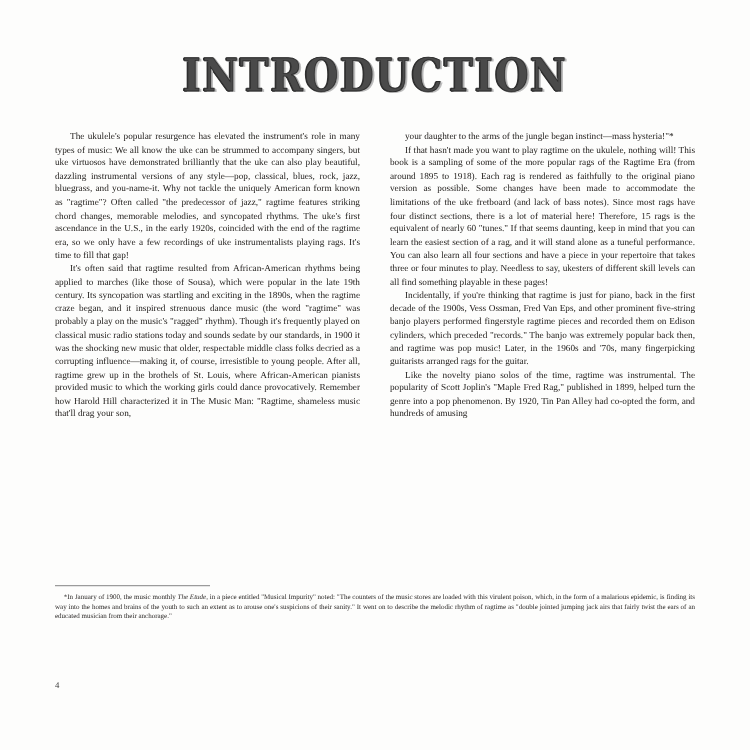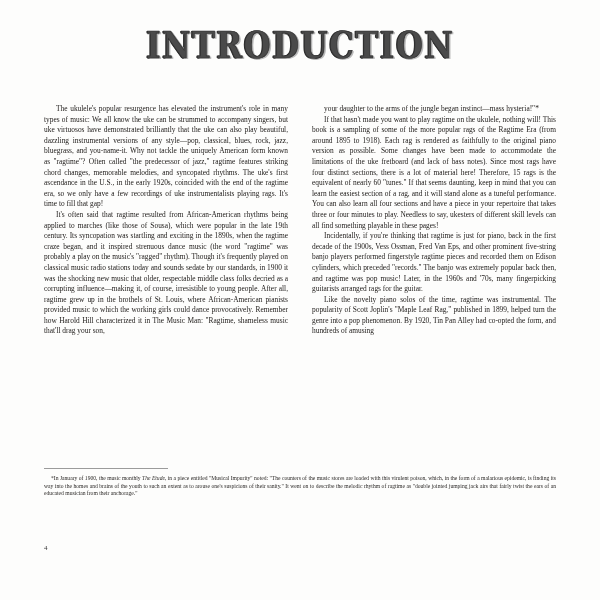--- a/index.html
+++ b/index.html
@@ -12,21 +12,21 @@
     background: #ffffff;
     font-family: "Liberation Serif", serif;
     color: #1a1a1a;
     overflow: hidden;
   }
   .page {
     position: relative;
     width: 600px;
     height: 600px;
     box-sizing: border-box;
-    padding: 26px 44px 20px 44px;
+    padding: 42px 44px 20px 44px;
     background: #fdfdfc;
   }
   .title-block {
     text-align: center;
     margin: 4px 0 22px 0;
   }
   .title {
     display: inline-block;
     font-family: "DejaVu Serif", serif;
     font-weight: bold;
@@ -43,21 +43,20 @@
     transform-origin: center bottom;
   }
   .columns {
     display: flex;
     gap: 24px;
     align-items: flex-start;
   }
   .col {
     width: 244px;
     flex: 0 0 244px;
-    margin-top: 16px;
   }
   p.body-par {
     margin: 0 0 0 0;
     font-size: 7.4px;
     line-height: 10.6px;
     text-align: justify;
     text-indent: 12px;
     color: #23201e;
     hyphens: auto;
   }
@@ -102,21 +101,21 @@
 
     <div class="col">
       <p class="body-par">The ukulele's popular resurgence has elevated the instrument's role in many types of music: We all know the uke can be strummed to accompany singers, but uke virtuosos have demonstrated brilliantly that the uke can also play beautiful, dazzling instrumental versions of any style—pop, classical, blues, rock, jazz, bluegrass, and you-name-it. Why not tackle the uniquely American form known as "ragtime"? Often called "the predecessor of jazz," ragtime features striking chord changes, memorable melodies, and syncopated rhythms. The uke's first ascendance in the U.S., in the early 1920s, coincided with the end of the ragtime era, so we only have a few recordings of uke instrumentalists playing rags. It's time to fill that gap!</p>
       <p class="body-par">It's often said that ragtime resulted from African-American rhythms being applied to marches (like those of Sousa), which were popular in the late 19th century. Its syncopation was startling and exciting in the 1890s, when the ragtime craze began, and it inspired strenuous dance music (the word "ragtime" was probably a play on the music's "ragged" rhythm). Though it's frequently played on classical music radio stations today and sounds sedate by our standards, in 1900 it was the shocking new music that older, respectable middle class folks decried as a corrupting influence—making it, of course, irresistible to young people. After all, ragtime grew up in the brothels of St. Louis, where African-American pianists provided music to which the working girls could dance provocatively. Remember how Harold Hill characterized it in The Music Man: "Ragtime, shameless music that'll drag your son,</p>
     </div>
 
     <div class="col">
       <p class="body-par">your daughter to the arms of the jungle began instinct—mass hysteria!"*</p>
       <p class="body-par">If that hasn't made you want to play ragtime on the ukulele, nothing will! This book is a sampling of some of the more popular rags of the Ragtime Era (from around 1895 to 1918). Each rag is rendered as faithfully to the original piano version as possible. Some changes have been made to accommodate the limitations of the uke fretboard (and lack of bass notes). Since most rags have four distinct sections, there is a lot of material here! Therefore, 15 rags is the equivalent of nearly 60 "tunes." If that seems daunting, keep in mind that you can learn the easiest section of a rag, and it will stand alone as a tuneful performance. You can also learn all four sections and have a piece in your repertoire that takes three or four minutes to play. Needless to say, ukesters of different skill levels can all find something playable in these pages!</p>
       <p class="body-par">Incidentally, if you're thinking that ragtime is just for piano, back in the first decade of the 1900s, Vess Ossman, Fred Van Eps, and other prominent five-string banjo players performed fingerstyle ragtime pieces and recorded them on Edison cylinders, which preceded "records." The banjo was extremely popular back then, and ragtime was pop music! Later, in the 1960s and '70s, many fingerpicking guitarists arranged rags for the guitar.</p>
-      <p class="body-par">Like the novelty piano solos of the time, ragtime was instrumental. The popularity of Scott Joplin's "Maple Leaf Rag," published in 1899, helped turn the genre into a pop phenomenon. By 1920, Tin Pan Alley had co-opted the form, and hundreds of amusing</p>
+      <p class="body-par">Like the novelty piano solos of the time, ragtime was instrumental. The popularity of Scott Joplin's "Maple Fred Rag," published in 1899, helped turn the genre into a pop phenomenon. By 1920, Tin Pan Alley had co-opted the form, and hundreds of amusing</p>
     </div>
 
   </div>
 
   <div class="footnote-rule"></div>
 
   <div class="footnote">
     <span>*</span><span>In January of 1900, the music monthly </span><span class="it">The Etude</span><span>, in a piece entitled "Musical Impurity" noted: "The counters of the music stores are loaded with this virulent poison, which, in the form of a malarious epidemic, is finding its way into the homes and brains of the youth to such an extent as to arouse one's suspicions of their sanity." It went on to describe the melodic rhythm of ragtime as "double jointed jumping jack airs that fairly twist the ears of an educated musician from their anchorage."</span>
   </div>
 

